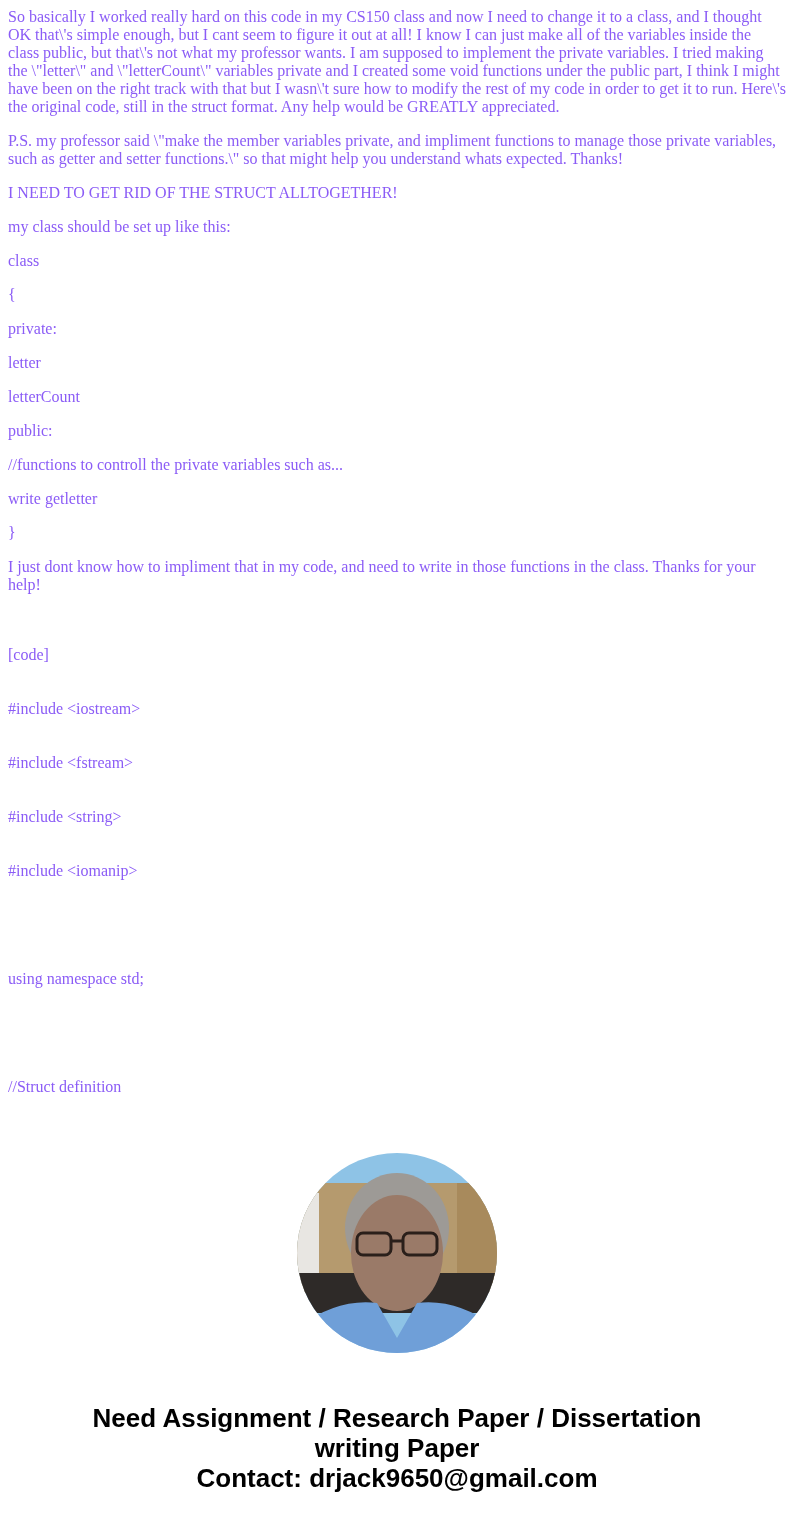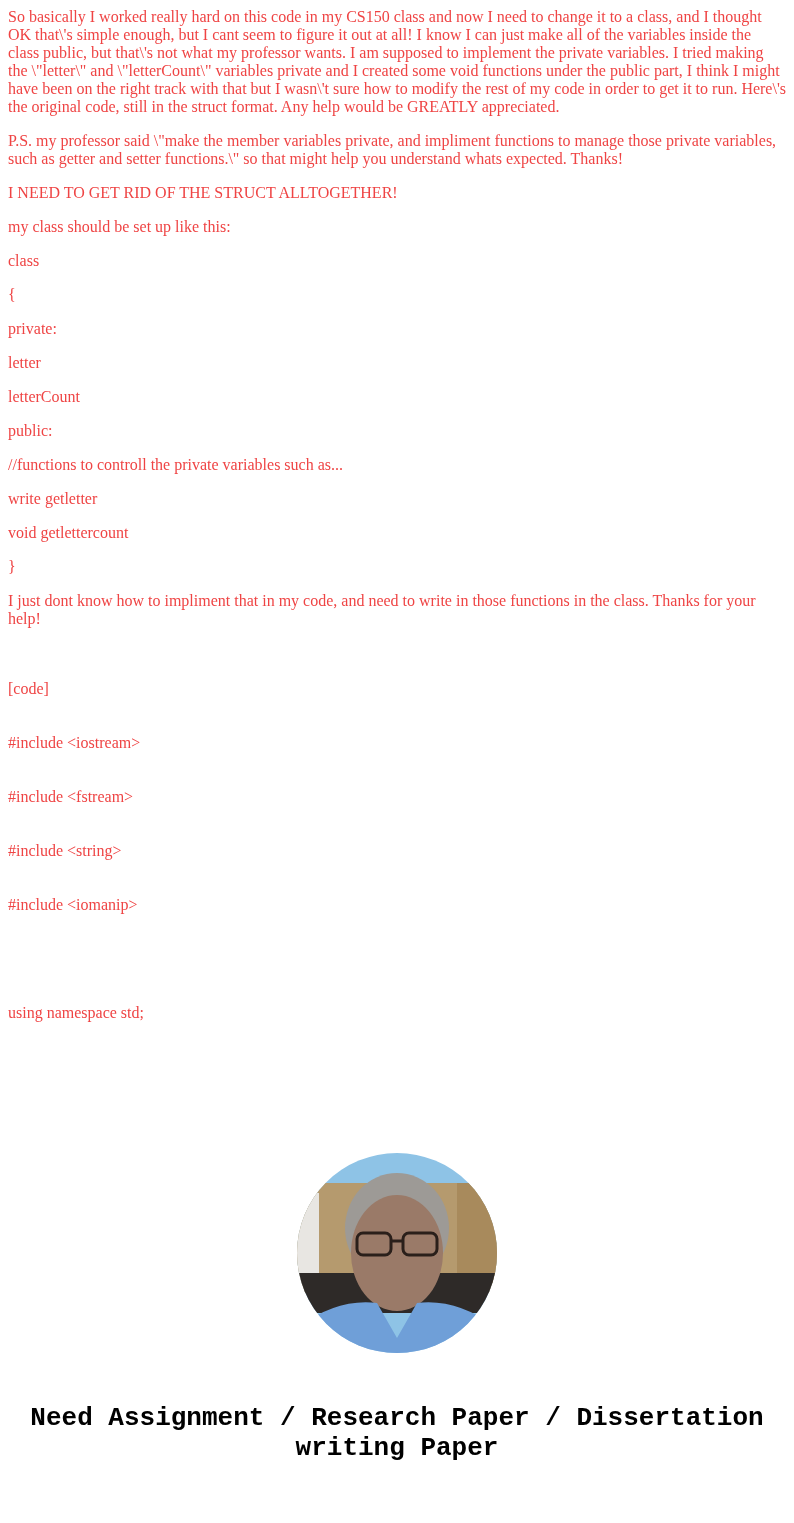--- a/index.html
+++ b/index.html
@@ -1,69 +1,69 @@
 <!DOCTYPE html>
 <html><head>
   <meta charset="utf-8">
   <style>
     html, body { margin: 0; padding: 0; background: #ffffff; }
     body { width: 794px; height: 1523px; position: relative; overflow: hidden; }
     .question {
       position: absolute; left: 0; top: 0; width: 794px; height: 1122px;
       overflow: hidden;
       font-family: "Liberation Serif", "DejaVu Serif", serif;
-      font-size: 16px; line-height: 18px; color: #ef4444;
+      font-size: 16px; line-height: 18px; color: #8b5cf6;
       padding: 0 8px; box-sizing: border-box;
     }
     .question p { margin: 16px 0; }
     .question p:first-child { margin-top: 8px; }
     .code-block { margin: 16px 0; white-space: pre-wrap; font-family: "Liberation Serif", serif; }
     .code-block .line { display: block; min-height: 18px; }
     .avatar-wrap {
       position: absolute; left: 297px; top: 1153px; width: 200px; height: 200px;
       border-radius: 50%; overflow: hidden;
     }
     .avatar-wrap svg { display: block; }
     .promo {
       position: absolute; left: 0; top: 1403px; width: 794px;
       text-align: center;
-      font-family: Liberation Mono, monospace;
+      font-family: Liberation Sans, sans-serif;
       font-weight: bold; font-size: 26px; line-height: 30px; color: #000;
     }
     .promo span { display: block; }
   </style>
 </head>
 <body>
 
 <div class="question">
   <p>So basically I worked really hard on this code in my CS150 class and now I need to change it to a class, and I thought OK that\'s simple enough, but I cant seem to figure it out at all! I know I can just make all of the variables inside the class public, but that\'s not what my professor wants. I am supposed to implement the private variables. I tried making the \"letter\" and \"letterCount\" variables private and I created some void functions under the public part, I think I might have been on the right track with that but I wasn\'t sure how to modify the rest of my code in order to get it to run. Here\'s the original code, still in the struct format. Any help would be GREATLY appreciated.</p>
   <p>P.S. my professor said \"make the member variables private, and impliment functions to manage those private variables, such as getter and setter functions.\" so that might help you understand whats expected. Thanks!</p>
   <p>I NEED TO GET RID OF THE STRUCT ALLTOGETHER!</p>
   <p>my class should be set up like this:</p>
   <p>class</p>
   <p>{</p>
   <p>private:</p>
   <p>letter</p>
   <p>letterCount</p>
   <p>public:</p>
   <p>//functions to controll the private variables such as...</p>
   <p>write getletter</p>
-  <p>void getlettercount</p>
   <p>}</p>
   <p>I just dont know how to impliment that in my code, and need to write in those functions in the class. Thanks for your help!</p>
 
   <div class="code-block">
     <span class="line">[code]</span>
     <span class="line">#include &lt;iostream&gt;</span>
     <span class="line">#include &lt;fstream&gt;</span>
     <span class="line">#include &lt;string&gt;</span>
     <span class="line">#include &lt;iomanip&gt;</span>
     <span class="line"></span>
     <span class="line">using namespace std;</span>
     <span class="line"></span>
+    <span class="line">//Struct definition</span>
     
     
     
     
     
     
     
     
     
     
@@ -90,13 +90,14 @@
     <rect x="60" y="80" width="34" height="22" rx="6" fill="none" stroke="#2a1f1a" stroke-width="3"></rect>
     <rect x="106" y="80" width="34" height="22" rx="6" fill="none" stroke="#2a1f1a" stroke-width="3"></rect>
     <line x1="94" y1="88" x2="106" y2="88" stroke="#2a1f1a" stroke-width="3"></line>
     <path d="M0 200 L0 175 Q40 145 80 150 L100 185 L120 150 Q160 145 200 175 L200 200 Z" fill="#6f9fd8"></path>
   </svg>
 </div>
 
 <div class="promo">
   <span>Need Assignment / Research Paper / Dissertation</span>
   <span>writing Paper</span>
+  <span>Contact: drjack9650@gmail.com</span>
 </div>
 
 </body></html>

